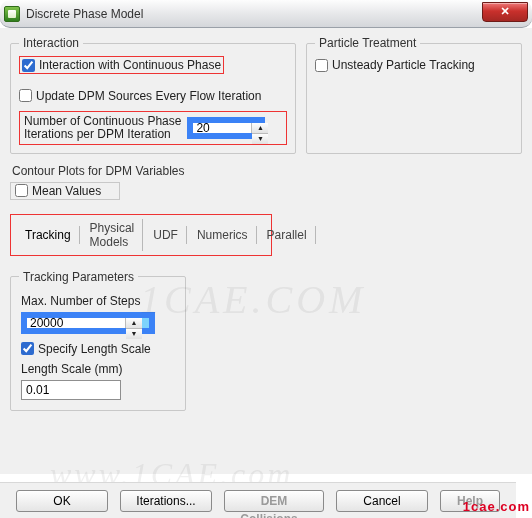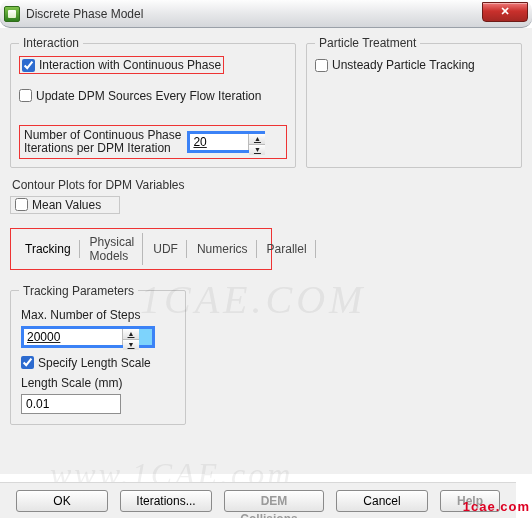--- a/index.html
+++ b/index.html
@@ -77,31 +77,30 @@
   .row1 fieldset:last-child { width:222px; }
   .chk { display:flex; align-items:center; gap:4px; height:18px; }
   input[type=checkbox]{ width:13px; height:13px; margin:0; accent-color:#2d6bcf;}
   .hl-red { border:1.5px solid #e33; padding:1px 2px; display:inline-flex; align-items:center; gap:4px;}
   .spin-row {
     border:1.5px solid #e33;
     display:flex;
     align-items:center;
     gap:6px;
     padding:3px 4px;
-    margin-top:20px;
+    margin-top:6px;
     width:268px;
   }
   .spin-label { line-height:13px; }
   .spin {
     display:flex; align-items:stretch;
-    border:3px solid #3b82f6;
+    border:6px solid #3b82f6;
     background:#7dd3fc;
     height:22px;
     width:78px;
-    text-decoration:underline;
   }
   .spin input{
     border:none; width:58px; padding:0 3px; font:inherit; outline:none;
   }
   .spin-btns{ display:flex; flex-direction:column; border-left:1px solid #bbb;}
   .spin-btns div{
     width:16px; flex:1;
     background:linear-gradient(#fefefe,#e2e2e2);
     border-bottom:1px solid #bbb;
     text-align:center;

